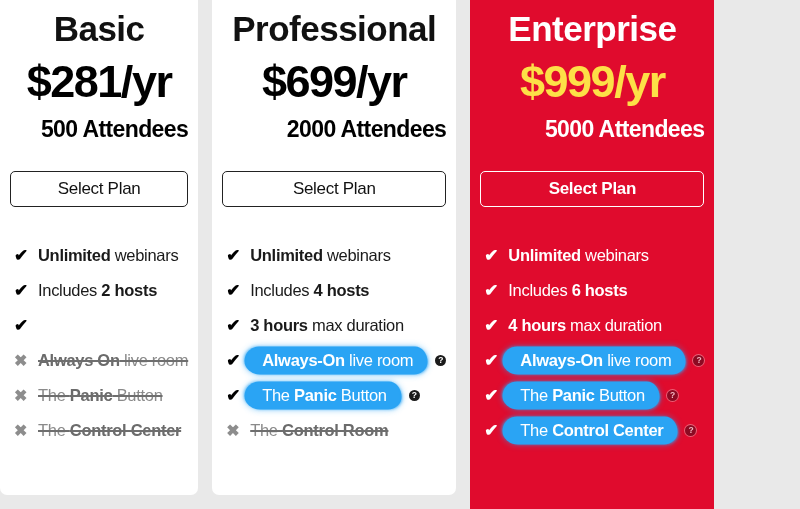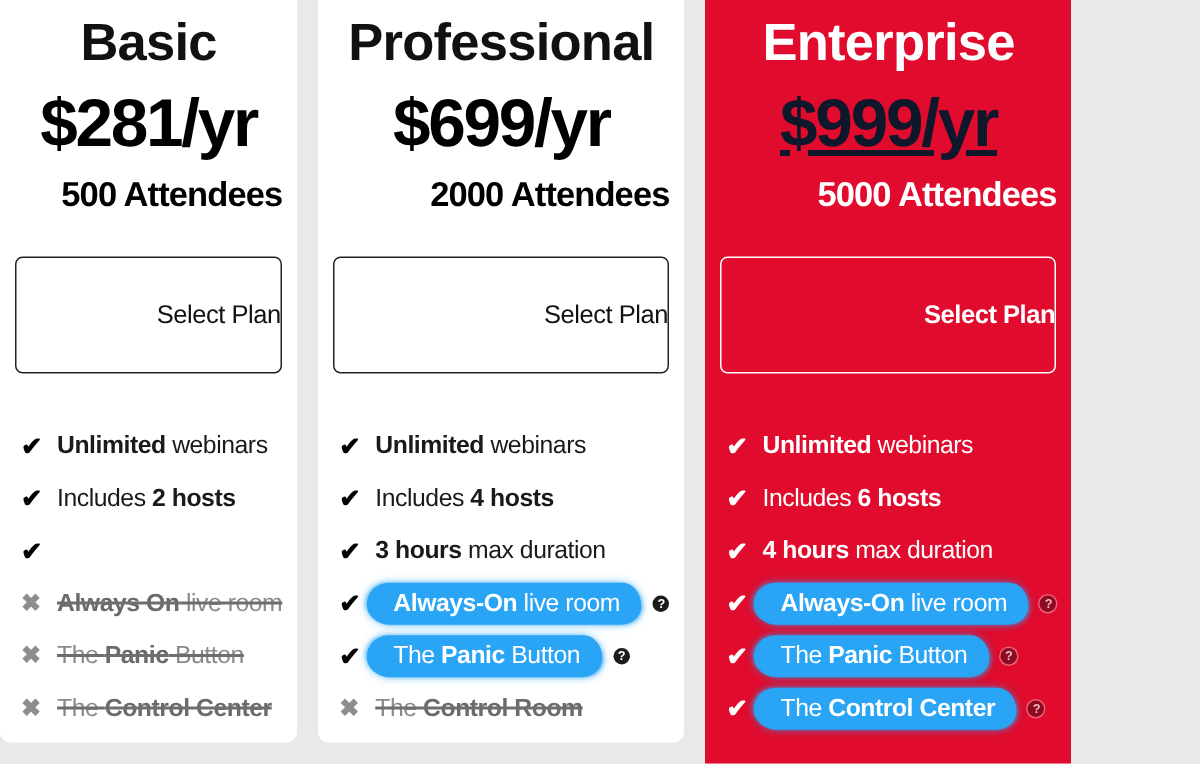--- a/index.html
+++ b/index.html
@@ -58,40 +58,40 @@
 
   .plan-price {
     text-align: center;
     font-size: 45px;
     font-weight: bold;
     letter-spacing: -1.5px;
     color: #000000;
     margin-top: 10px;
     line-height: 1.05;
   }
-  .card.featured .plan-price { color: #0f172a; text-decoration: underline; }
+  .card.featured .plan-price { color: #fde047; }
 
   .plan-attendees {
     text-align: right;
     font-size: 23px;
     font-weight: bold;
     letter-spacing: -0.6px;
     color: #000000;
     margin-top: 12px;
     line-height: 1.1;
   }
   .card.featured .plan-attendees { color: #ffffff; }
 
   
   .select-btn {
     display: block;
     width: 100%;
     margin-top: 29px;
-    padding: 28px 0;
-    text-align: right;
+    padding: 7px 0;
+    text-align: center;
     font-family: "Liberation Sans", sans-serif;
     font-size: 17px;
     font-weight: normal;
     letter-spacing: -0.3px;
     color: #111111;
     background: transparent;
     border: 1.5px solid #222222;
     border-radius: 5px;
     cursor: pointer;
   }

